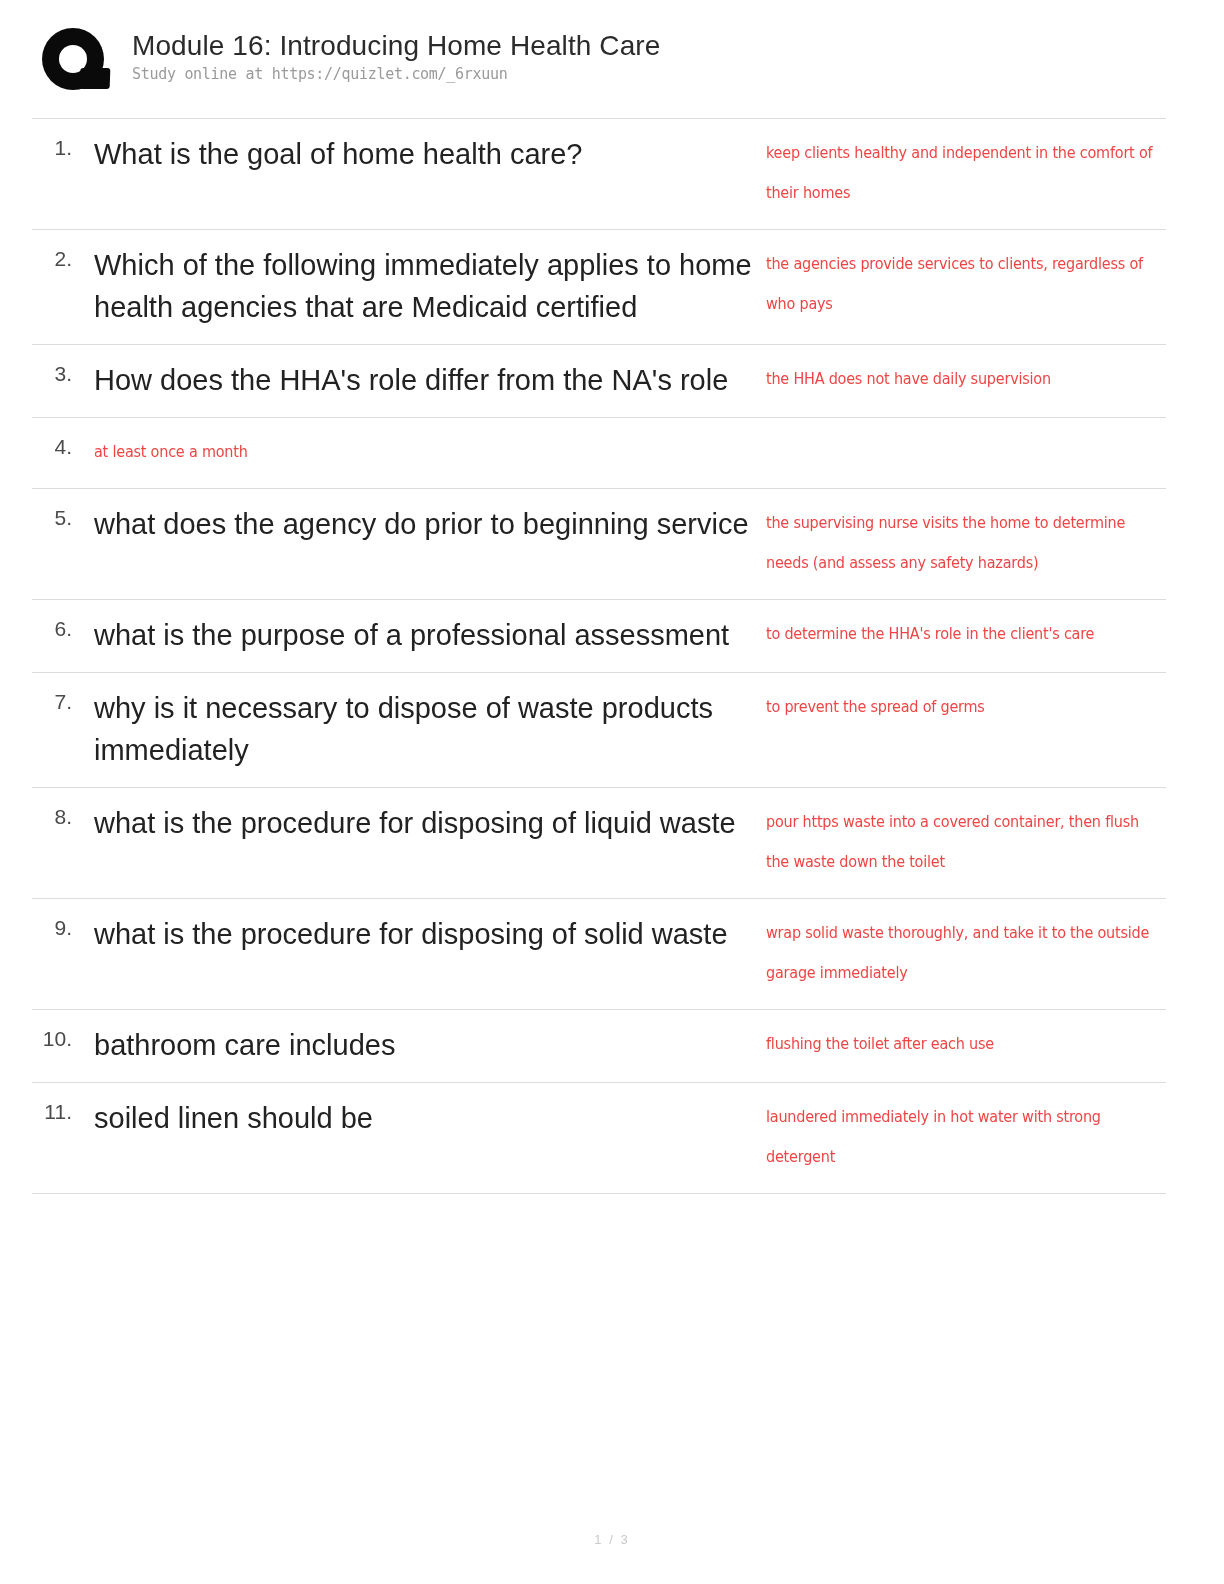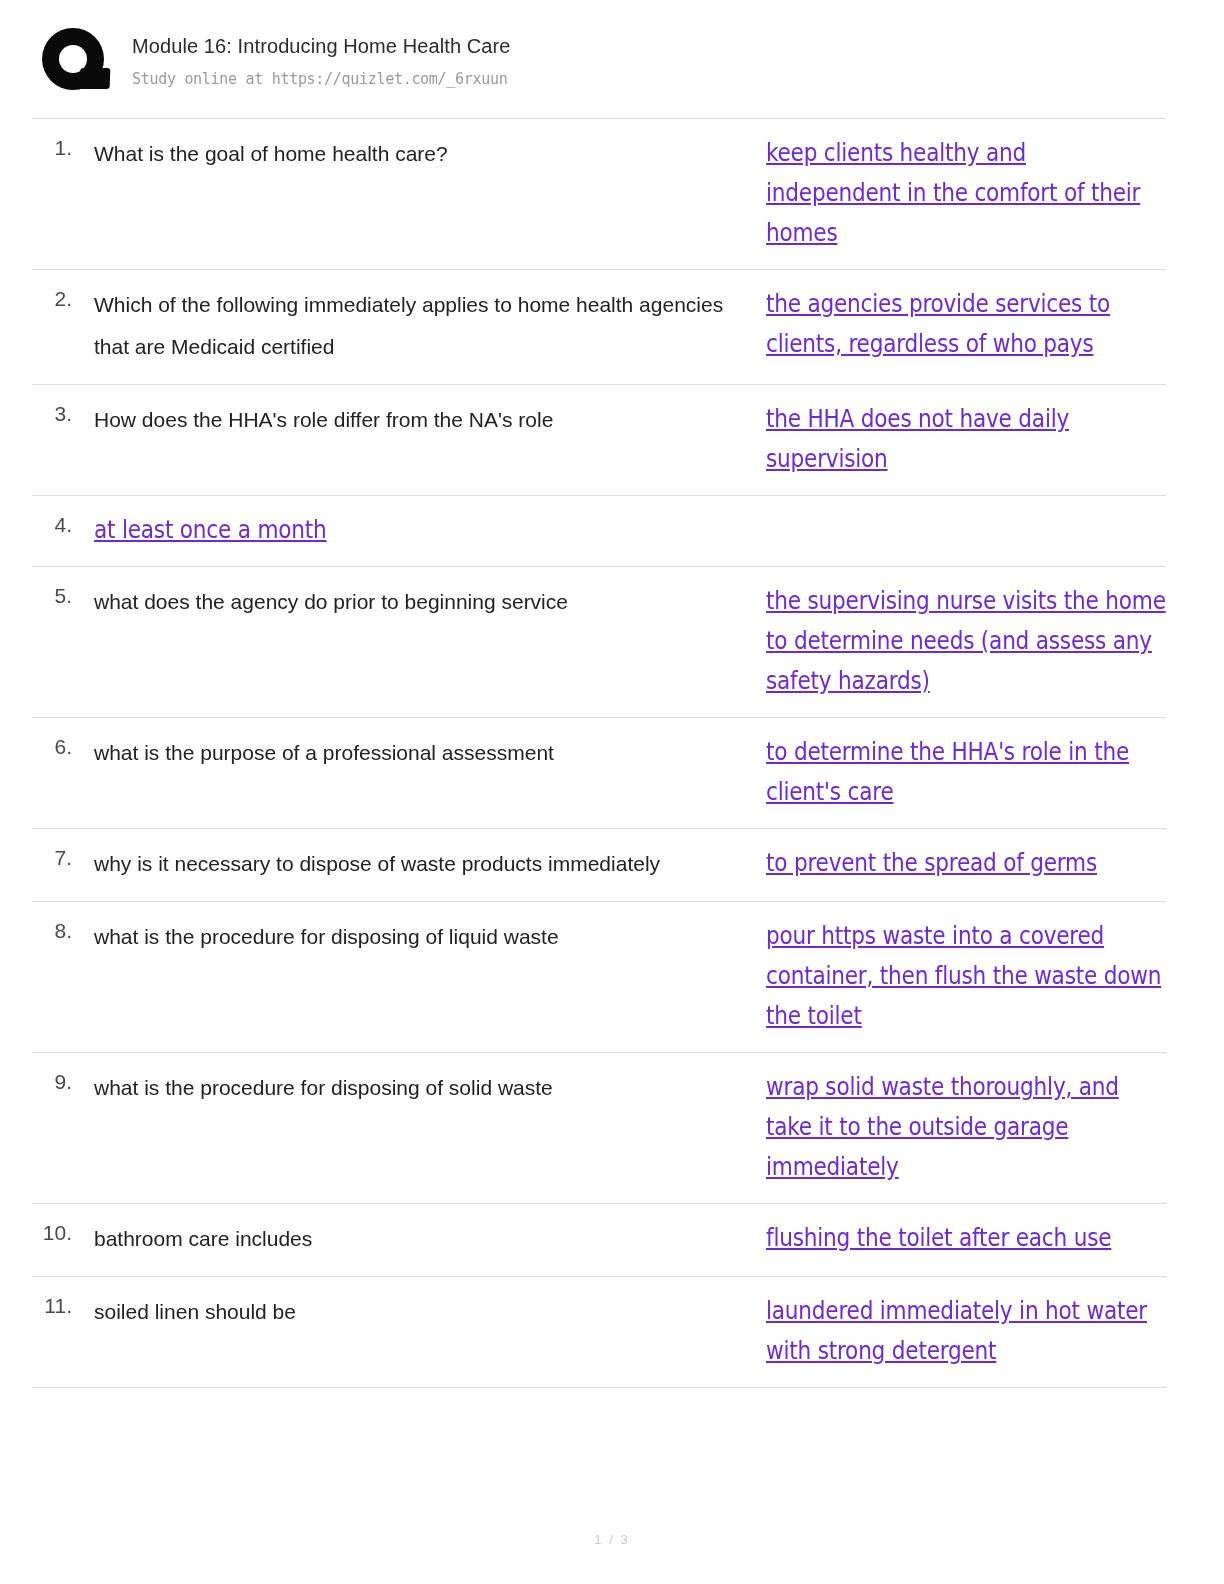--- a/index.html
+++ b/index.html
@@ -63,31 +63,30 @@
     height: 21px;
     background: #0a0a0a;
     border-radius: 3px;
     transform: skewX(-2deg);
   }
   .title-block {
     padding-left: 18px;
     padding-top: 6px;
   }
   .doc-title {
-    font-size: 20px;
+    font-size: 28px;
     line-height: 36px;
     font-weight: 400;
     color: #2b2b2b;
     letter-spacing: 0.1px;
   }
   .doc-subtitle {
     font-size: 15px;
     line-height: 20px;
     color: #9a9a9a;
-    margin-top: 5px;
     font-family: "DejaVu Sans Mono", monospace;
     letter-spacing: -0.3px;
   }
 
   
   .cards {
     margin-top: 6px;
     border-top: 1px solid #dcdcdc;
   }
   .card-row {
@@ -104,35 +103,34 @@
     box-sizing: border-box;
     font-size: 21px;
     line-height: 30px;
     color: #4a4a4a;
     font-weight: 400;
   }
   .card-term {
     flex: 0 0 672px;
     padding-right: 14px;
     box-sizing: border-box;
-    font-size: 21px;
+    font-size: 29px;
     line-height: 42px;
     color: #222222;
     font-weight: 400;
     word-wrap: break-word;
   }
   .card-def {
     flex: 1 1 auto;
-    font-size: 24px;
+    font-size: 16px;
     line-height: 40px;
-    color: #6d28d9;
+    color: #ef4444;
     font-family: "DejaVu Sans Condensed", "DejaVu Sans", sans-serif;
     letter-spacing: -0.2px;
     word-wrap: break-word;
-    text-decoration: underline;
   }
 
   
   .footer {
     position: absolute;
     left: 0;
     right: 0;
     bottom: 37px;
     text-align: center;
     font-size: 13px;

